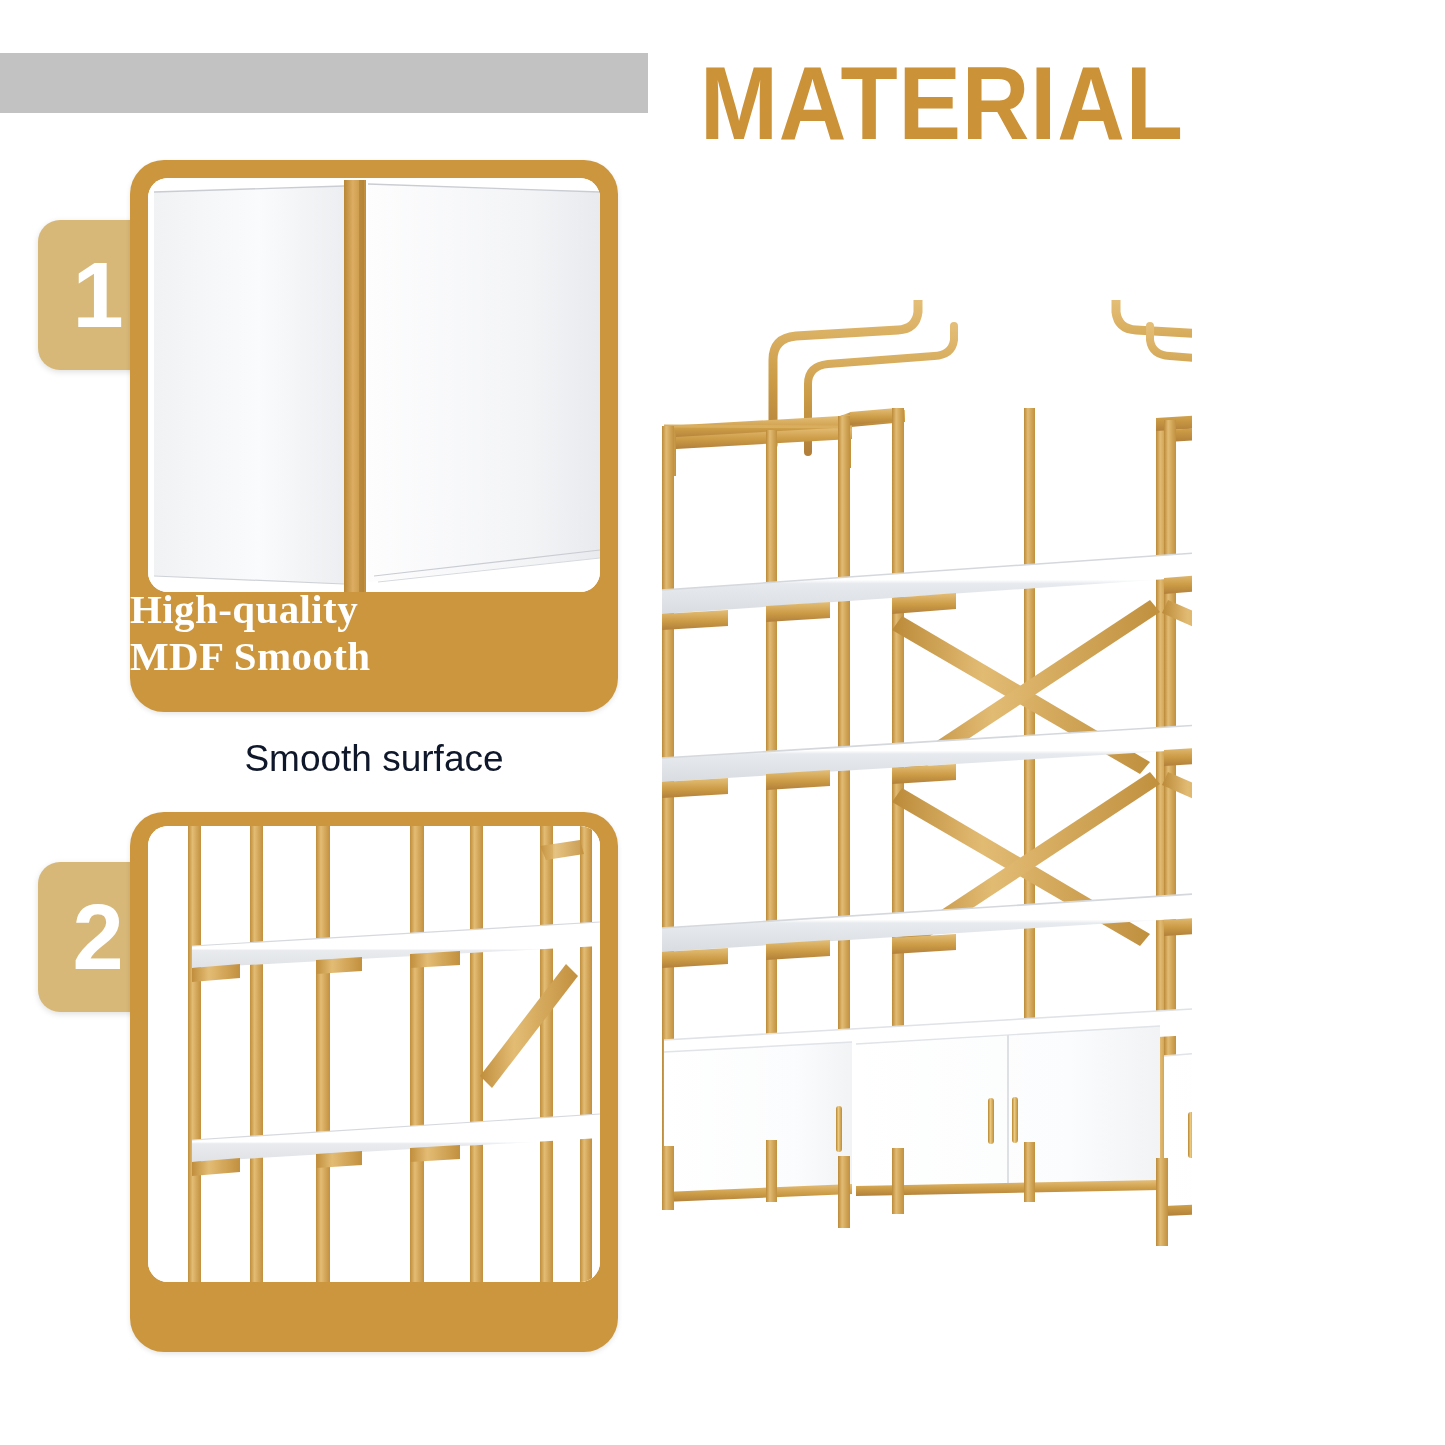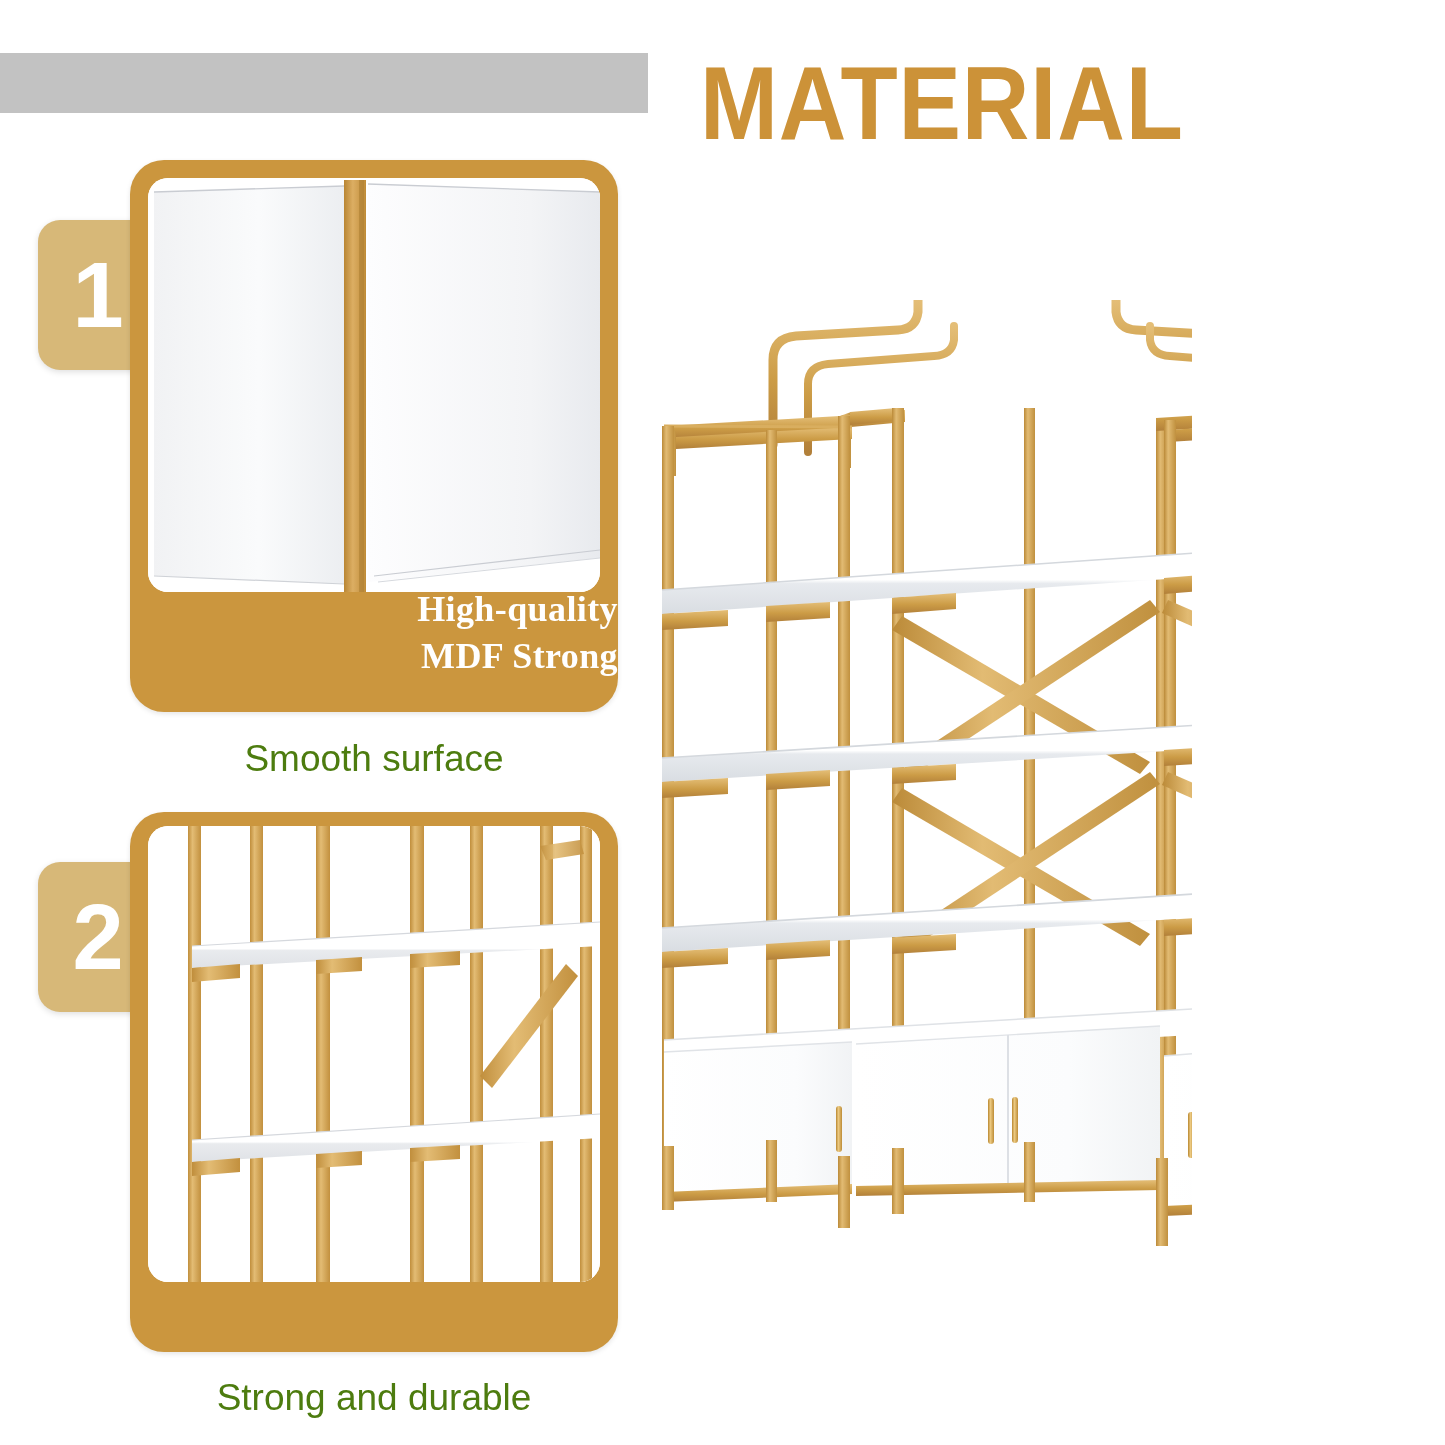--- a/index.html
+++ b/index.html
@@ -63,28 +63,28 @@
     left:18px;top:18px;right:18px;
     border-radius:20px;
     background:#ffffff;
     overflow:hidden;
   }
   .card-caption{
     position:absolute;left:0;right:0;bottom:0;
     color:#ffffff;
     font-family:"Liberation Serif", serif;
     font-weight:bold;
-    text-align:right;
-    font-size:36px;
+    text-align:left;
+    font-size:41px;
     line-height:47px;
     letter-spacing:0.4px;
   }
   .card-sub{
     position:absolute;
-    color:#4d7c0f;
+    color:#0f172a;
     font-family:"Liberation Sans", sans-serif;
     font-size:37px;
     text-align:center;
     white-space:nowrap;
   }
 
   
   .svgwrap{position:absolute;left:0;top:0;width:100%;height:100%;}
 </style>
 </head>
@@ -132,21 +132,21 @@
 
           <path d="M220 6 L452 14 L452 380 L220 404 Z" fill="url(#pnlR)"></path>
           <path d="M220 6 L452 14" stroke="#c9ccd2" stroke-width="1.4" fill="none"></path>
           <path d="M226 398 L452 372" stroke="#c9ccd2" stroke-width="1.2" fill="none"></path>
           <path d="M230 404 L452 380" stroke="#d6d9de" stroke-width="1" fill="none"></path>
         </svg>
       </div>
 
       <div class="card-caption" style="height:126px;padding-top:8px;">
         <div>High-quality</div>
-        <div>MDF Strong</div>
+        <div>MDF Smooth</div>
       </div>
     </div>
 
     <div class="card-sub" style="left:130px;top:578px;width:488px;">Smooth surface</div>
   </div>
 
   <div class="card" style="left:0px;top:812px;width:650px;height:620px;">
 
     <div class="badge" style="left:38px;top:50px;">2</div>
 
@@ -190,21 +190,20 @@
           <path d="M44 314 L452 288 L452 312 L44 336 Z" fill="url(#shelfG)"></path>
           <path d="M44 314 L452 288" stroke="#d5d8dd" stroke-width="1.2" fill="none"></path>
           <path d="M44 336 L92 332 L92 346 L44 350 Z" fill="url(#barV)"></path>
           <path d="M168 328 L214 325 L214 339 L168 342 Z" fill="url(#barV)"></path>
           <path d="M262 322 L312 319 L312 333 L262 336 Z" fill="url(#barV)"></path>
         </svg>
       </div>
 
     </div>
 
-    <div class="card-sub" style="left:130px;top:565px;width:488px;">Strong and durable</div>
   </div>
 
   <div style="position:absolute;left:640px;top:300px;width:800px;height:960px;">
     <svg class="svgwrap" viewBox="0 0 800 960" preserveAspectRatio="none">
       <defs>
         <linearGradient id="gv" x1="0" y1="0" x2="1" y2="0">
           <stop offset="0%" stop-color="#bb8a38"></stop>
           <stop offset="35%" stop-color="#e2bb73"></stop>
           <stop offset="100%" stop-color="#c0903e"></stop>
         </linearGradient>

